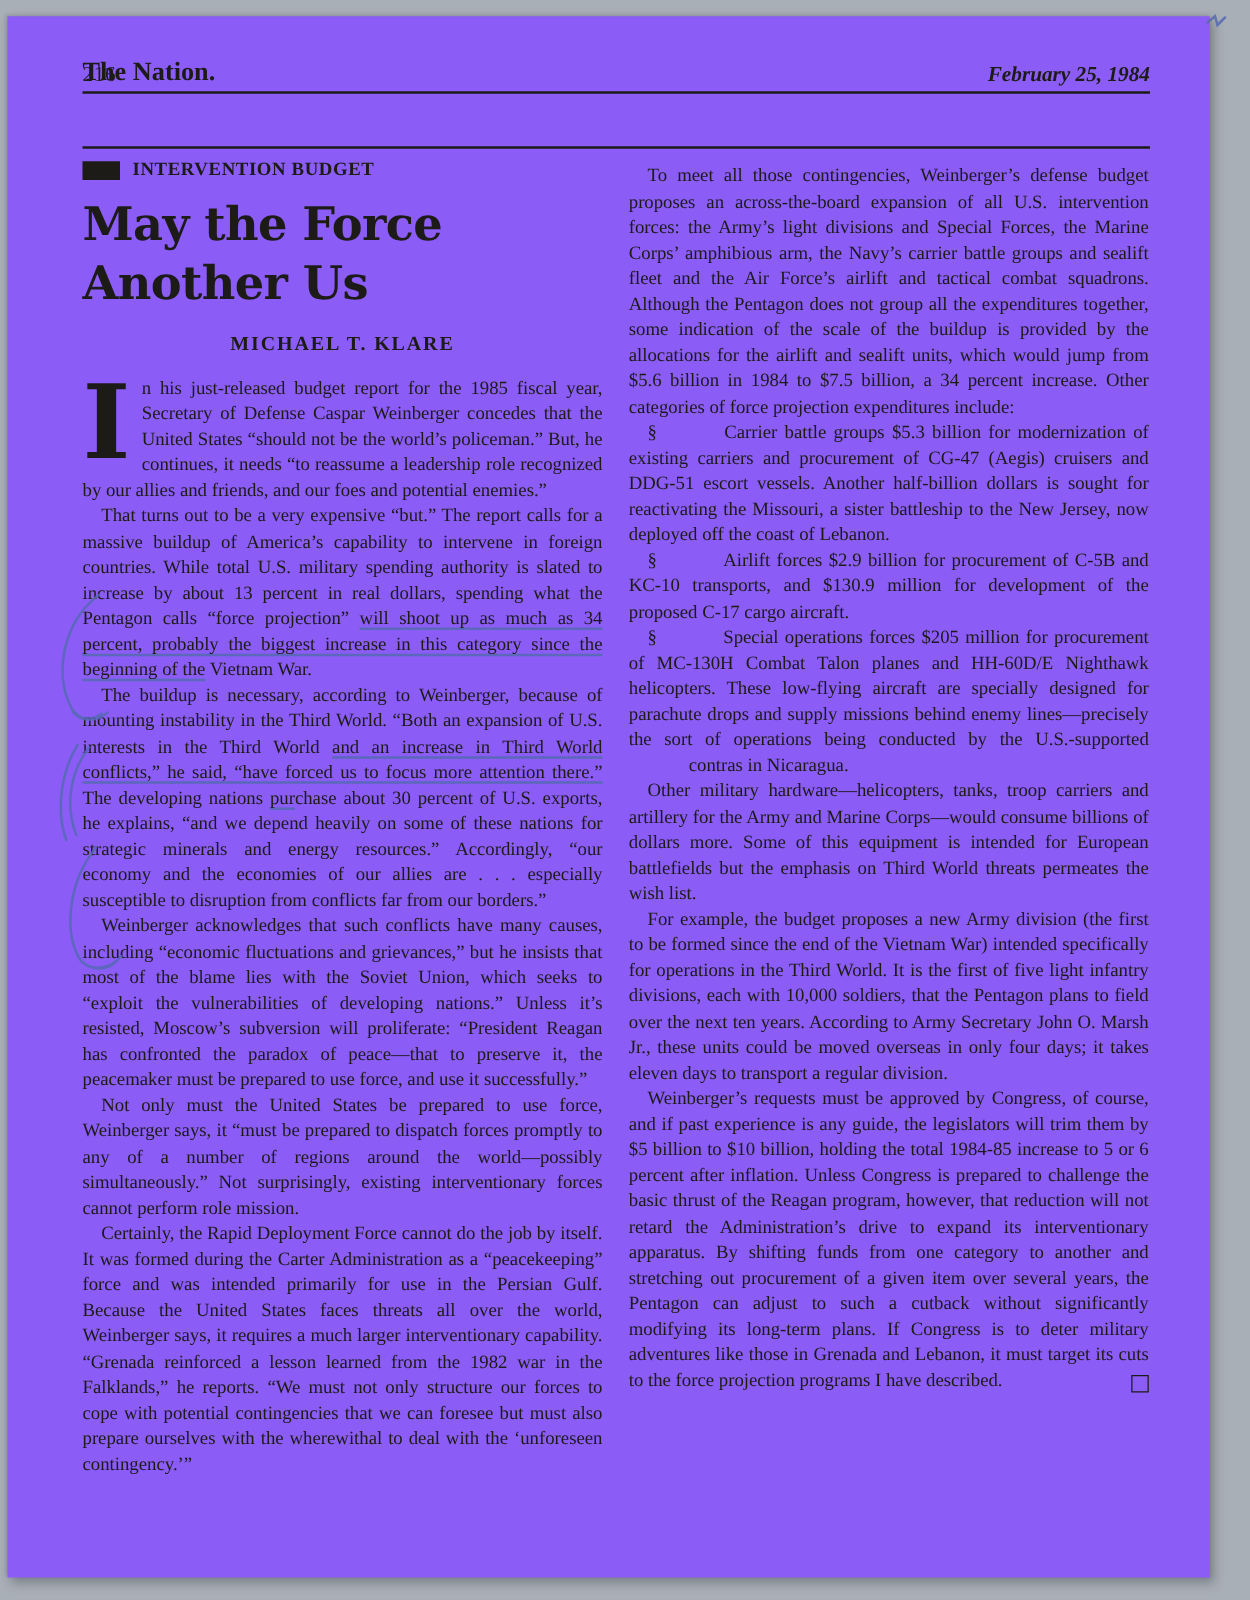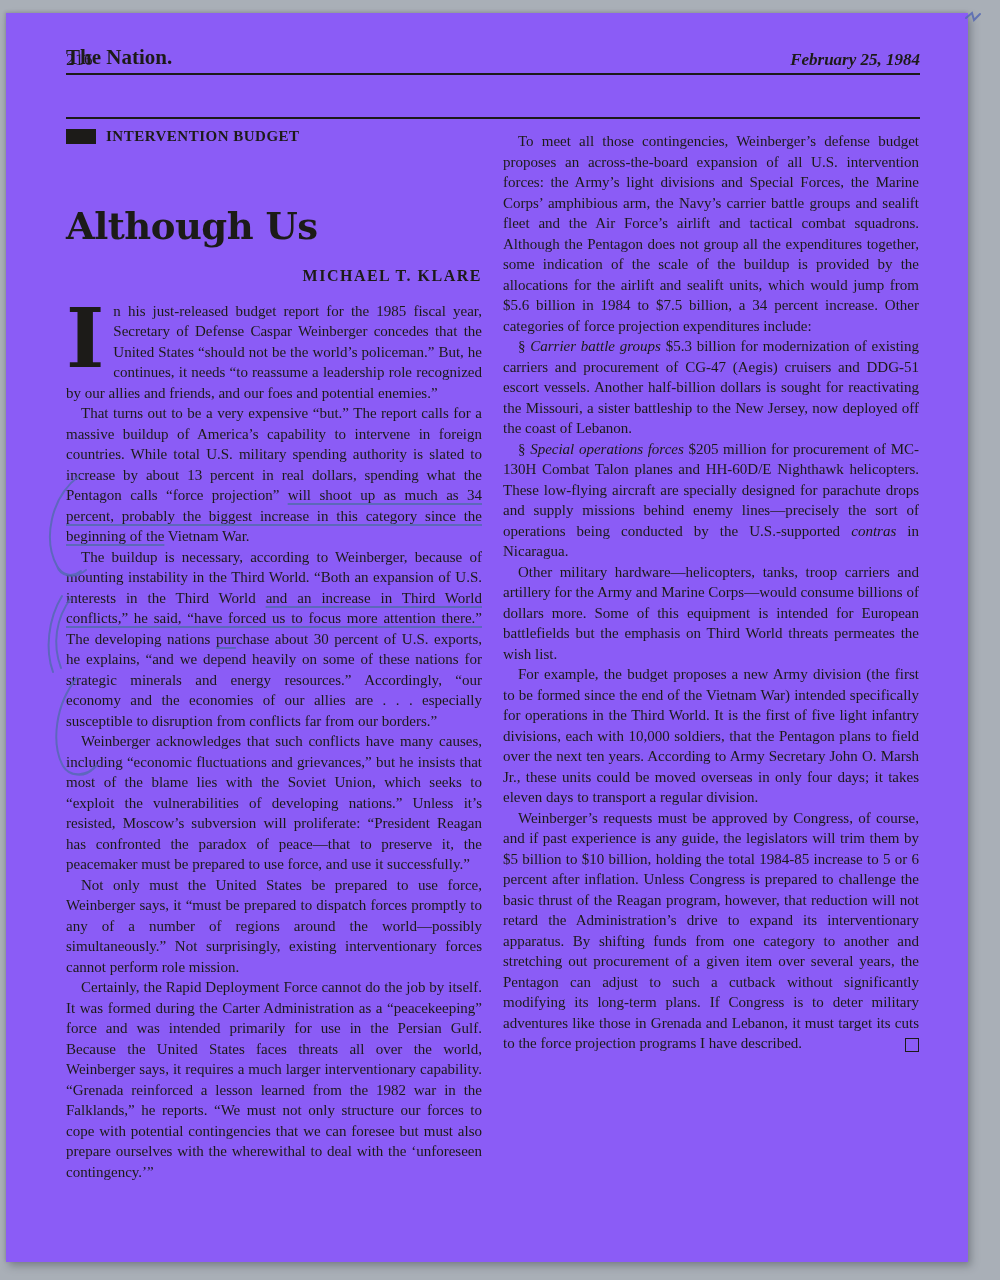--- a/index.html
+++ b/index.html
@@ -27,30 +27,30 @@
   
   .col{position:absolute;width:416px;text-align:justify;font-size:15px;line-height:20.5px;}
   .col-left{left:60px;top:113px;}
   .col-right{left:497px;top:118px;}
 
   .kicker-row{display:flex;align-items:center;height:20px;margin-bottom:10px;}
   .kicker-box{width:30px;height:15px;background:#1c1b18;margin-right:10px;flex:0 0 auto;}
   .kicker-label{font-weight:bold;font-size:15px;letter-spacing:.5px;white-space:nowrap;}
 
   .headline{font-family:"DejaVu Serif", serif;font-weight:bold;font-size:37px;line-height:47px;letter-spacing:-.5px;text-align:left;margin:6px 0 0 0;}
-  .byline{font-weight:bold;font-size:16px;letter-spacing:1.5px;margin:16px 0 14px 0;text-align:right;}
+  .byline{font-weight:bold;font-size:16px;letter-spacing:1.5px;margin:16px 0 14px 0;text-align:center;}
 
   p.body-p{margin:0;padding:0;hyphens:auto;-webkit-hyphens:auto;}
   p.body-p.indent{text-indent:15px;}
 
   .dropcap{
     float:left;font-family:"DejaVu Serif", serif;font-weight:bold;
     font-size:82px;line-height:64px;padding:5px 9px 0 0;
   }
-  .ital{font-style:italic;}
+  .ital{margin-left:48px;}
   .pen-u{
     text-decoration:underline;
     text-decoration-color:rgba(86,105,180,.9);
     text-decoration-thickness:1.8px;
     text-underline-offset:3px;
     text-decoration-skip-ink:none;
   }
   .endmark{
     float:right;width:12px;height:12px;margin-top:5px;
     border:1.6px solid #1c1b18;background:transparent;
@@ -67,36 +67,37 @@
     <span class="pubdate">February 25, 1984</span>
   </div>
   <div class="rule1"></div>
   <div class="rule2"></div>
 
   <div class="col col-left">
     <div class="kicker-row">
       <span class="kicker-box"></span>
       <span class="kicker-label">INTERVENTION BUDGET</span>
     </div>
-    <h1 class="headline"><br><span>Although Us</span></h1>
+    <h1 class="headline"><span>May the Force</span><br><span>Another Us</span></h1>
     <div class="byline">MICHAEL T. KLARE</div>
     <div>
         <p class="body-p"><span class="dropcap">I</span><span class="">n his just-released budget report for the 1985 fiscal year, Secretary of Defense Caspar Weinberger concedes that the United States “should not be the world’s policeman.” But, he continues, it needs “to reassume a leadership role recognized by our allies and friends, and our foes and potential enemies.”</span></p>
         <p class="body-p indent"><span class="">That turns out to be a very expensive “but.” The report calls for a massive buildup of America’s capability to intervene in foreign countries. While total U.S. military spending authority is slated to increase by about 13 percent in real dollars, spending what the Pentagon calls “force projection” </span><span class="pen-u">will shoot up as much as 34 percent, probably the biggest increase in this category since the beginning of the</span><span class=""> Vietnam War.</span></p>
         <p class="body-p indent"><span class="">The buildup is necessary, according to Weinberger, because of mounting instability in the Third World. “Both an expansion of U.S. interests in the Third World </span><span class="pen-u">and an increase in Third World conflicts,” he said, “have forced us to focus more attention there.”</span><span class=""> The developing nations </span><span class="pen-u">pur</span><span class="">chase about 30 percent of U.S. exports, he explains, “and we depend heavily on some of these nations for strategic minerals and energy resources.” Accordingly, “our economy and the economies of our allies are . . . especially susceptible to disruption from conflicts far from our borders.”</span></p>
         <p class="body-p indent"><span class="">Weinberger acknowledges that such conflicts have many causes, including “economic fluctuations and grievances,” but he insists that most of the blame lies with the Soviet Union, which seeks to “exploit the vulnerabilities of developing nations.” Unless it’s resisted, Moscow’s subversion will proliferate: “President Reagan has confronted the paradox of peace—that to preserve it, the peacemaker must be prepared to use force, and use it successfully.”</span></p>
         <p class="body-p indent"><span class="">Not only must the United States be prepared to use force, Weinberger says, it “must be prepared to dispatch forces promptly to any of a number of regions around the world—possibly simultaneously.” Not surprisingly, existing interventionary forces cannot perform role mission.</span></p>
         <p class="body-p indent"><span class="">Certainly, the Rapid Deployment Force cannot do the job by itself. It was formed during the Carter Administration as a “peacekeeping” force and was intended primarily for use in the Persian Gulf. Because the United States faces threats all over the world, Weinberger says, it requires a much larger interventionary capability. “Grenada reinforced a lesson learned from the 1982 war in the Falklands,” he reports. “We must not only structure our forces to cope with potential contingencies that we can foresee but must also prepare ourselves with the wherewithal to deal with the ‘unforeseen contingency.’”</span></p>
       </div>
   </div>
 
   <div class="col col-right">
     <div>
         <p class="body-p indent"><span class="">To meet all those contingencies, Weinberger’s defense budget proposes an across-the-board expansion of all U.S. intervention forces: the Army’s light divisions and Special Forces, the Marine Corps’ amphibious arm, the Navy’s carrier battle groups and sealift fleet and the Air Force’s airlift and tactical combat squadrons. Although the Pentagon does not group all the expenditures together, some indication of the scale of the buildup is provided by the allocations for the airlift and sealift units, which would jump from $5.6 billion in 1984 to $7.5 billion, a 34 percent increase. Other categories of force projection expenditures include:</span></p>
         <p class="body-p indent"><span>§ </span><span class="ital">Carrier battle groups</span><span class=""> $5.3 billion for modernization of existing carriers and procurement of CG-47 (Aegis) cruisers and DDG-51 escort vessels. Another half-billion dollars is sought for reactivating the Missouri, a sister battleship to the New Jersey, now deployed off the coast of Lebanon.</span></p>
+        <p class="body-p indent"><span>§ </span><span class="ital">Airlift forces</span><span class=""> $2.9 billion for procurement of C-5B and KC-10 transports, and $130.9 million for development of the proposed C-17 cargo aircraft.</span></p>
         <p class="body-p indent"><span>§ </span><span class="ital">Special operations forces</span><span class=""> $205 million for procurement of MC-130H Combat Talon planes and HH-60D/E Nighthawk helicopters. These low-flying aircraft are specially designed for parachute drops and supply missions behind enemy lines—precisely the sort of operations being conducted by the U.S.-supported </span><span class="ital">contras</span><span class=""> in Nicaragua.</span></p>
         <p class="body-p indent"><span class="">Other military hardware—helicopters, tanks, troop carriers and artillery for the Army and Marine Corps—would consume billions of dollars more. Some of this equipment is intended for European battlefields but the emphasis on Third World threats permeates the wish list.</span></p>
         <p class="body-p indent"><span class="">For example, the budget proposes a new Army division (the first to be formed since the end of the Vietnam War) intended specifically for operations in the Third World. It is the first of five light infantry divisions, each with 10,000 soldiers, that the Pentagon plans to field over the next ten years. According to Army Secretary John O. Marsh Jr., these units could be moved overseas in only four days; it takes eleven days to transport a regular division.</span></p>
         <p class="body-p indent"><span class="">Weinberger’s requests must be approved by Congress, of course, and if past experience is any guide, the legislators will trim them by $5 billion to $10 billion, holding the total 1984-85 increase to 5 or 6 percent after inflation. Unless Congress is prepared to challenge the basic thrust of the Reagan program, however, that reduction will not retard the Administration’s drive to expand its interventionary apparatus. By shifting funds from one category to another and stretching out procurement of a given item over several years, the Pentagon can adjust to such a cutback without significantly modifying its long-term plans. If Congress is to deter military adventures like those in Grenada and Lebanon, it must target its cuts to the force projection programs I have described.</span><span class="endmark"></span></p>
       </div>
   </div>
 </div>
 
 <svg class="pen-overlay" width="1000" height="1280" viewBox="0 0 1000 1280">
   <g fill="none" stroke="#5669b4" stroke-width="2" stroke-linecap="round" opacity="0.85">

